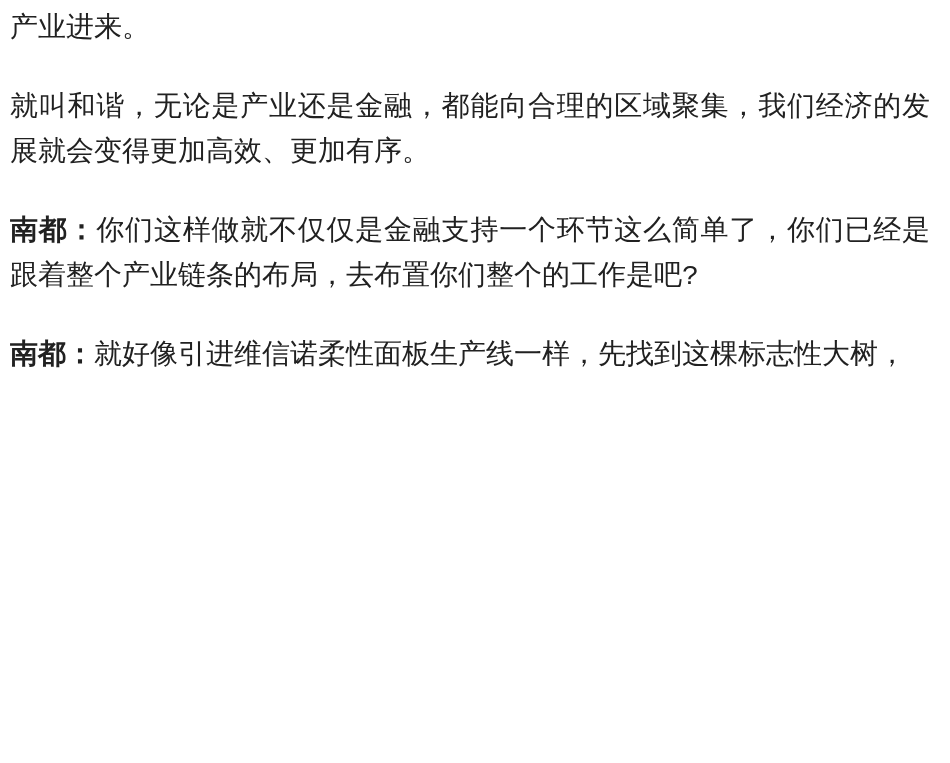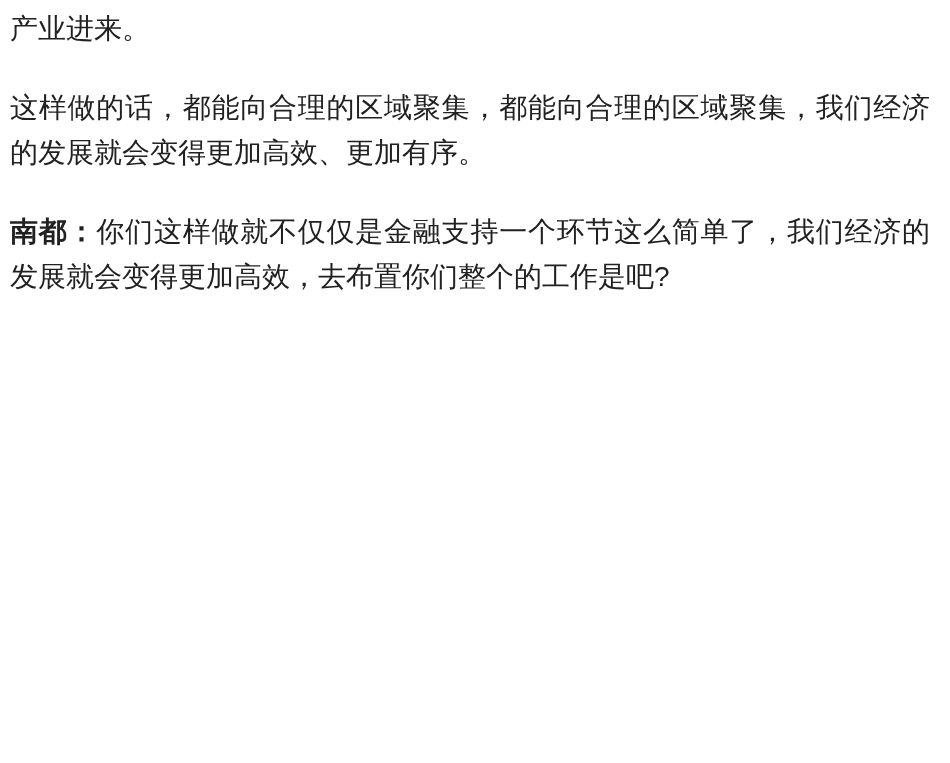--- a/index.html
+++ b/index.html
@@ -4,21 +4,21 @@
 <style>
   html, body {
     margin: 0;
     padding: 0;
     background: #ffffff;
   }
   .article {
     width: 940px;
     box-sizing: border-box;
     padding: 6px 10px 0 10px;
-    font-family: Liberation Sans, sans-serif;
+    font-family: Liberation Mono, monospace;
     color: #212121;
   }
   .article p {
     margin: 0 0 34px 0;
     font-size: 28px;
     line-height: 45px;
     text-align: justify;
     text-justify: inter-ideograph;
     word-break: break-all;
   }
@@ -27,15 +27,16 @@
   }
   .speaker {
     font-weight: bold;
   }
 </style>
 </head>
 <body>
 
 <div class="article">
   <p><span class="speaker"></span><span>产业进来。</span></p>
-  <p><span class="speaker"></span><span>这样做的话，都能向合理的区域聚集，都能向合理的区域聚集，我们经济的发展就会变得更加高效、更加有序。</span></p>
-  <p><span class="speaker">南都：</span><span>你们这样做就不仅仅是金融支持一个环节这么简单了，我们经济的发展就会变得更加高效，去布置你们整个的工作是吧?</span></p>
+  <p><span class="speaker"></span><span>就叫和谐，无论是产业还是金融，都能向合理的区域聚集，我们经济的发展就会变得更加高效、更加有序。</span></p>
+  <p><span class="speaker">南都：</span><span>你们这样做就不仅仅是金融支持一个环节这么简单了，你们已经是跟着整个产业链条的布局，去布置你们整个的工作是吧?</span></p>
+  <p><span class="speaker">南都：</span><span>就好像引进维信诺柔性面板生产线一样，先找到这棵标志性大树，</span></p>
 </div>
 
 </body></html>

